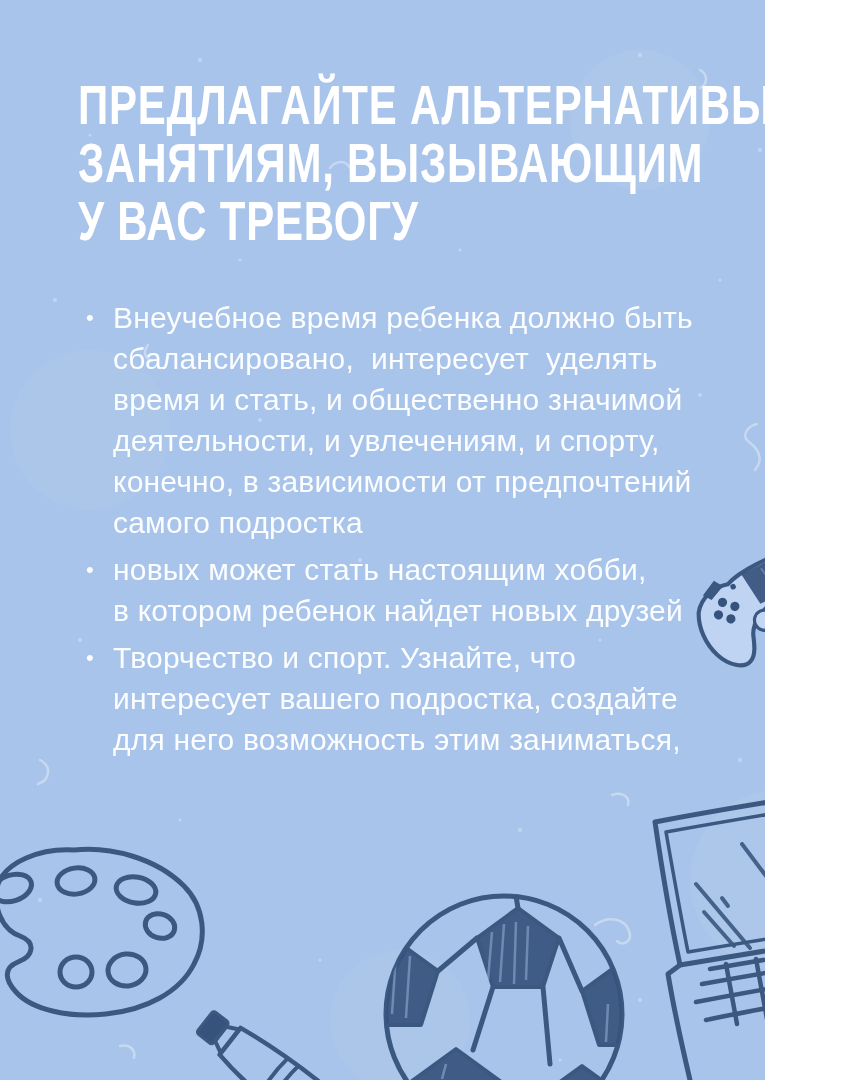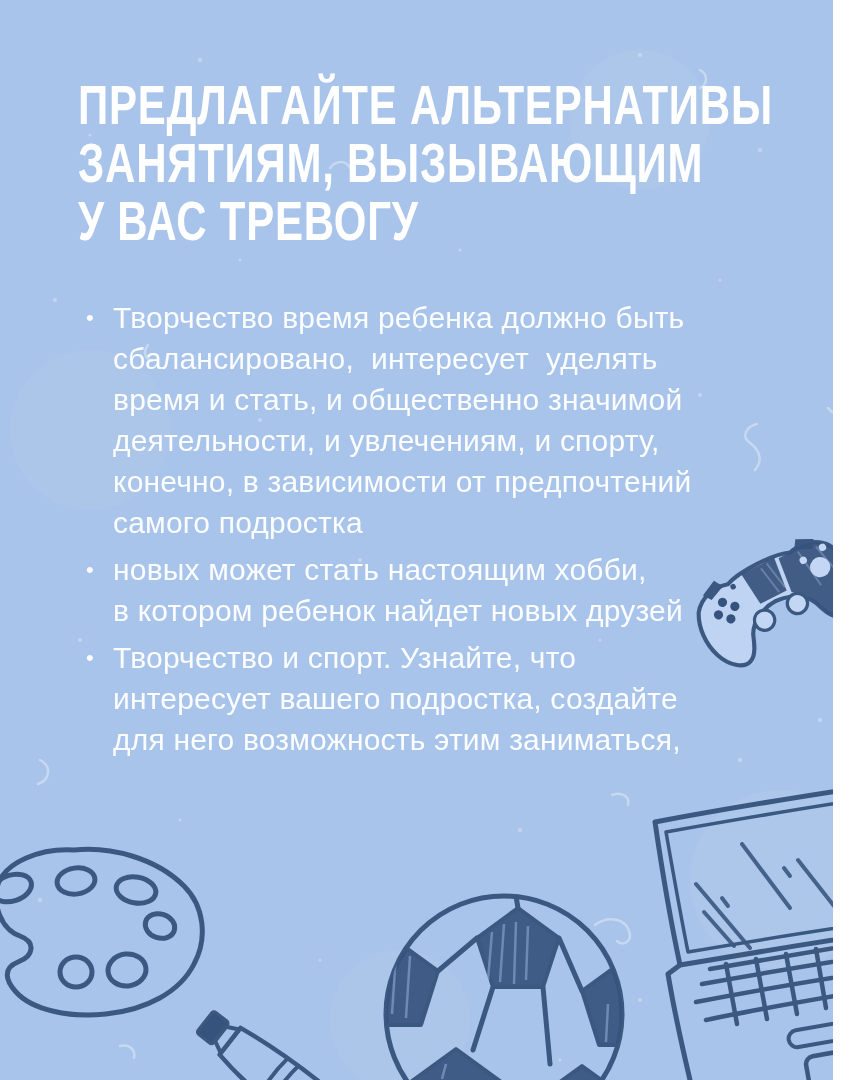--- a/index.html
+++ b/index.html
@@ -1,18 +1,18 @@
 <!DOCTYPE html>
 <html><head>
 <meta charset="utf-8">
 <style>
   html,body{margin:0;padding:0;}
   .poster{
     position:relative;
-    width:833px;height:1080px;
+    width:765px;height:1080px;
     overflow:hidden;
     background:#a9c4ea;
     font-family:"Liberation Sans",sans-serif;
   }
   
   .title{
     position:absolute;left:78px;top:76px;
     color:#ffffff;
   }
   .title-line{
@@ -104,21 +104,21 @@
   <h1 class="title" style="margin:0;">
     <span class="title-line">ПРЕДЛАГАЙТЕ АЛЬТЕРНАТИВЫ</span>
     <span class="title-line">ЗАНЯТИЯМ, ВЫЗЫВАЮЩИМ</span>
     <span class="title-line">У ВАС ТРЕВОГУ</span>
   </h1>
 
   <div class="bullets">
     <div class="item">
       <span class="dot">•</span>
       <div class="item-lines">
-        <div class="bline">Творчество время ребенка должно быть</div>
+        <div class="bline">Внеучебное время ребенка должно быть</div>
         <div class="bline">сбалансировано,  интересует  уделять</div>
         <div class="bline">время и стать, и общественно значимой</div>
         <div class="bline">деятельности, и увлечениям, и спорту,</div>
         <div class="bline">конечно, в зависимости от предпочтений</div>
         <div class="bline">самого подростка</div>
       </div>
     </div>
     <div class="item">
       <span class="dot">•</span>
       <div class="item-lines">

